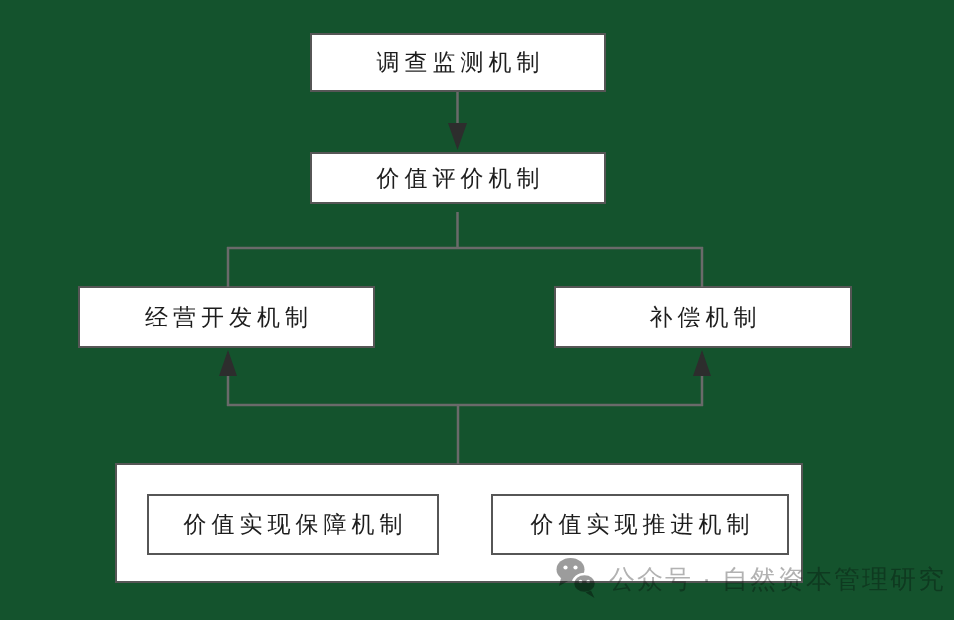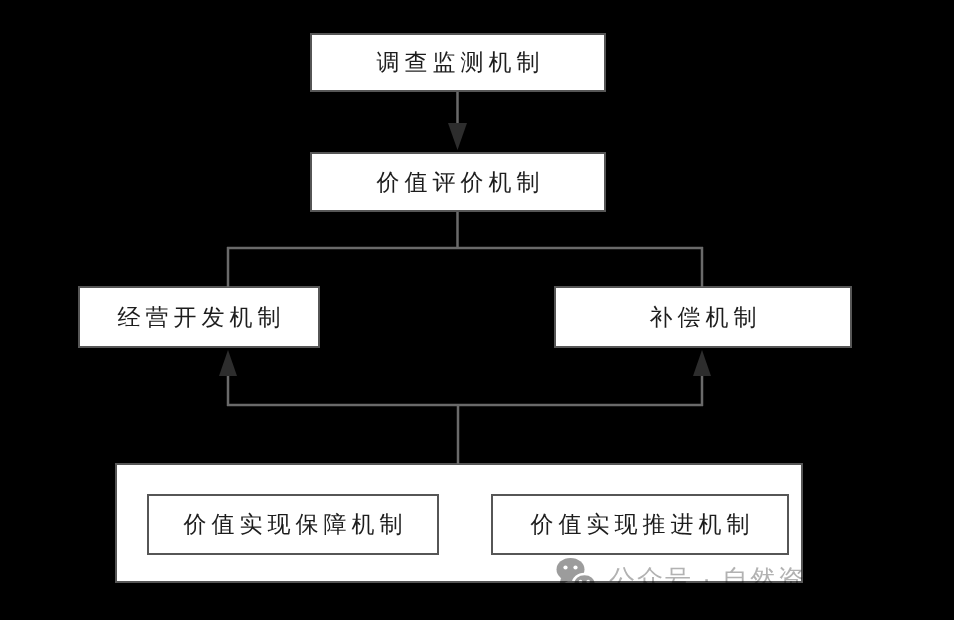--- a/index.html
+++ b/index.html
@@ -5,21 +5,21 @@
   html, body {
     margin: 0;
     padding: 0;
     background: #ffffff;
     font-family: "Liberation Sans", sans-serif;
   }
   .canvas {
     position: relative;
     width: 954px;
     height: 620px;
-    background: #000000;
+    background: #14532d;
     overflow: hidden;
   }
   .node {
     position: absolute;
     background: #ffffff;
     border: 2px solid #565656;
     display: flex;
     align-items: center;
     justify-content: center;
     box-sizing: border-box;
@@ -73,25 +73,25 @@
 </style>
 </head>
 <body>
 
 <div class="canvas">
 
   <div class="node" style="left:310px; top:33px; width:296px; height:59px;">
     <span class="label">调查监测机制</span>
   </div>
 
-  <div class="node" style="left:310px; top:152px; width:296px; height:60px;">
+  <div class="node" style="left:310px; top:152px; width:296px; height:52px;">
     <span class="label">价值评价机制</span>
   </div>
 
-  <div class="node" style="left:78px; top:286px; width:242px; height:62px;">
+  <div class="node" style="left:78px; top:286px; width:297px; height:62px;">
     <span class="label">经营开发机制</span>
   </div>
 
   <div class="node" style="left:554px; top:286px; width:298px; height:62px;text-align:center;">
     <span class="label">补偿机制</span>
   </div>
 
   <div class="group-box" style="left:115px; top:463px; width:688px; height:120px;"></div>
 
   <div class="node" style="left:147px; top:494px; width:292px; height:61px;">

